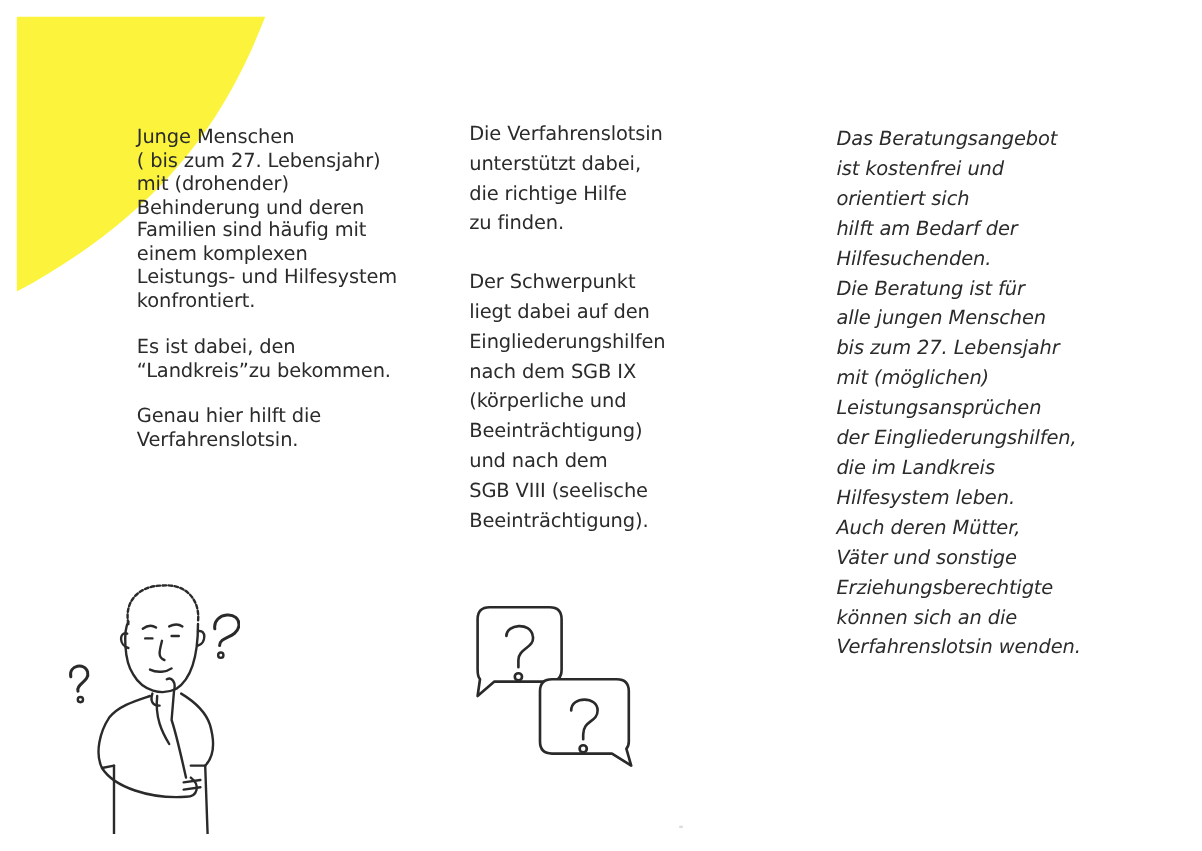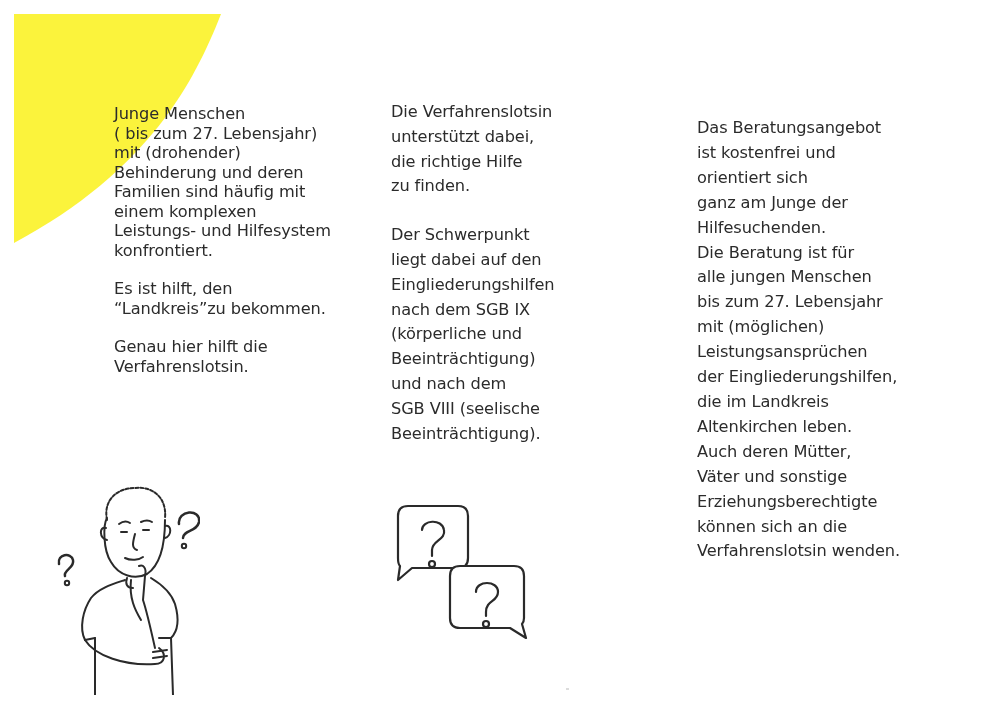--- a/index.html
+++ b/index.html
@@ -25,21 +25,21 @@
     .column {
       position: absolute;
       font-size: 16.2px;
       line-height: 19.5px;
       letter-spacing: -0.1px;
     }
     .col1 { left: 66px; top: 104px; }
     .col1 .para { margin-bottom: 19px; margin-left: 48px; }
     .col2 { left: 391px; top: 100px; line-height: 24.8px; }
     .col2 .para { margin-bottom: 24px; }
-    .col3 { left: 697px; top: 116px; line-height: 24.9px; }
+    .col3 { left: 697px; top: 104px; line-height: 24.9px; font-style: italic; }
     .line { display: block; }
     .illus-person {
       position: absolute;
       left: 55px;
       top: 480px;
       width: 145px;
       height: 215px;
     }
     .illus-bubbles {
       position: absolute;
@@ -69,21 +69,21 @@
     <span class="line">Junge Menschen</span>
     <span class="line">( bis zum 27. Lebensjahr)</span>
     <span class="line">mit (drohender)</span>
     <span class="line">Behinderung und deren</span>
     <span class="line">Familien sind häufig mit</span>
     <span class="line">einem komplexen</span>
     <span class="line">Leistungs- und Hilfesystem</span>
     <span class="line">konfrontiert.</span>
   </div>
   <div class="para">
-    <span class="line">Es ist hilft, den</span>
+    <span class="line">Es ist dabei, den</span>
     <span class="line">“Landkreis”zu bekommen.</span>
   </div>
   <div class="para">
     <span class="line">Genau hier hilft die</span>
     <span class="line">Verfahrenslotsin.</span>
   </div>
 </div>
 
 <svg class="illus-person" viewBox="0 0 145 215" xmlns="http://www.w3.org/2000/svg" fill="none" stroke="#2a2a2a" stroke-width="2" stroke-linecap="round" stroke-linejoin="round">
 
@@ -151,30 +151,30 @@
   <path d="M68 66 H 122 Q 132 66, 132 76 V 118 Q 132 122, 130 124 L 134 138 L 118 128 H 68 Q 58 128, 58 118 V 76 Q 58 66, 68 66 Z" fill="#ffffff"></path>
   <path d="M84 92 C 84 80, 106 80, 106 92 C 106 102, 94 100, 94 112 V 116"></path>
   <circle cx="94" cy="124" r="3"></circle>
 </svg>
 
 <div class="column col3">
   <div class="para">
     <span class="line">Das Beratungsangebot</span>
     <span class="line">ist kostenfrei und</span>
     <span class="line">orientiert sich</span>
-    <span class="line">ganz am Junge der</span>
+    <span class="line">hilft am Bedarf der</span>
     <span class="line">Hilfesuchenden.</span>
     <span class="line">Die Beratung ist für</span>
     <span class="line">alle jungen Menschen</span>
     <span class="line">bis zum 27. Lebensjahr</span>
     <span class="line">mit (möglichen)</span>
     <span class="line">Leistungsansprüchen</span>
     <span class="line">der Eingliederungshilfen,</span>
     <span class="line">die im Landkreis</span>
-    <span class="line">Altenkirchen leben.</span>
+    <span class="line">Hilfesystem leben.</span>
     <span class="line">Auch deren Mütter,</span>
     <span class="line">Väter und sonstige</span>
     <span class="line">Erziehungsberechtigte</span>
     <span class="line">können sich an die</span>
     <span class="line">Verfahrenslotsin wenden.</span>
   </div>
 </div>
 
 <div class="scan-dot"></div>
 

